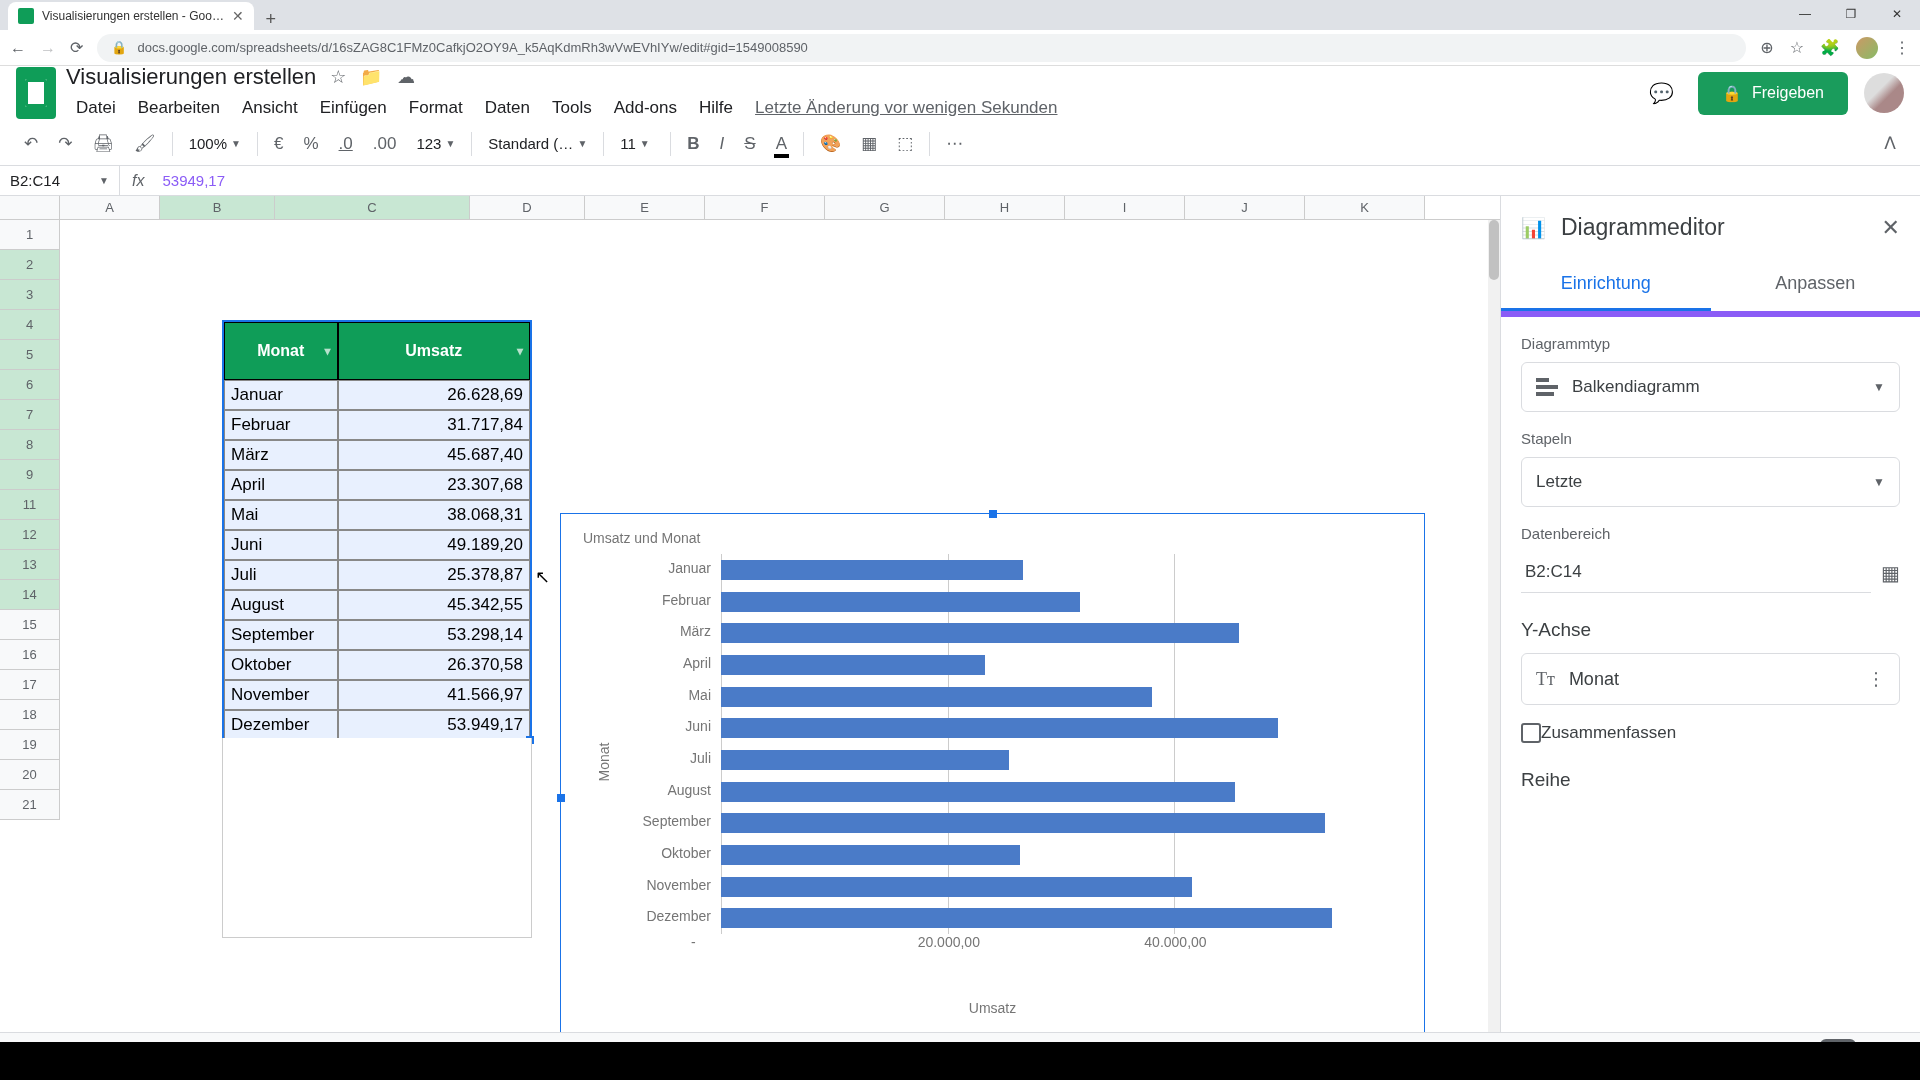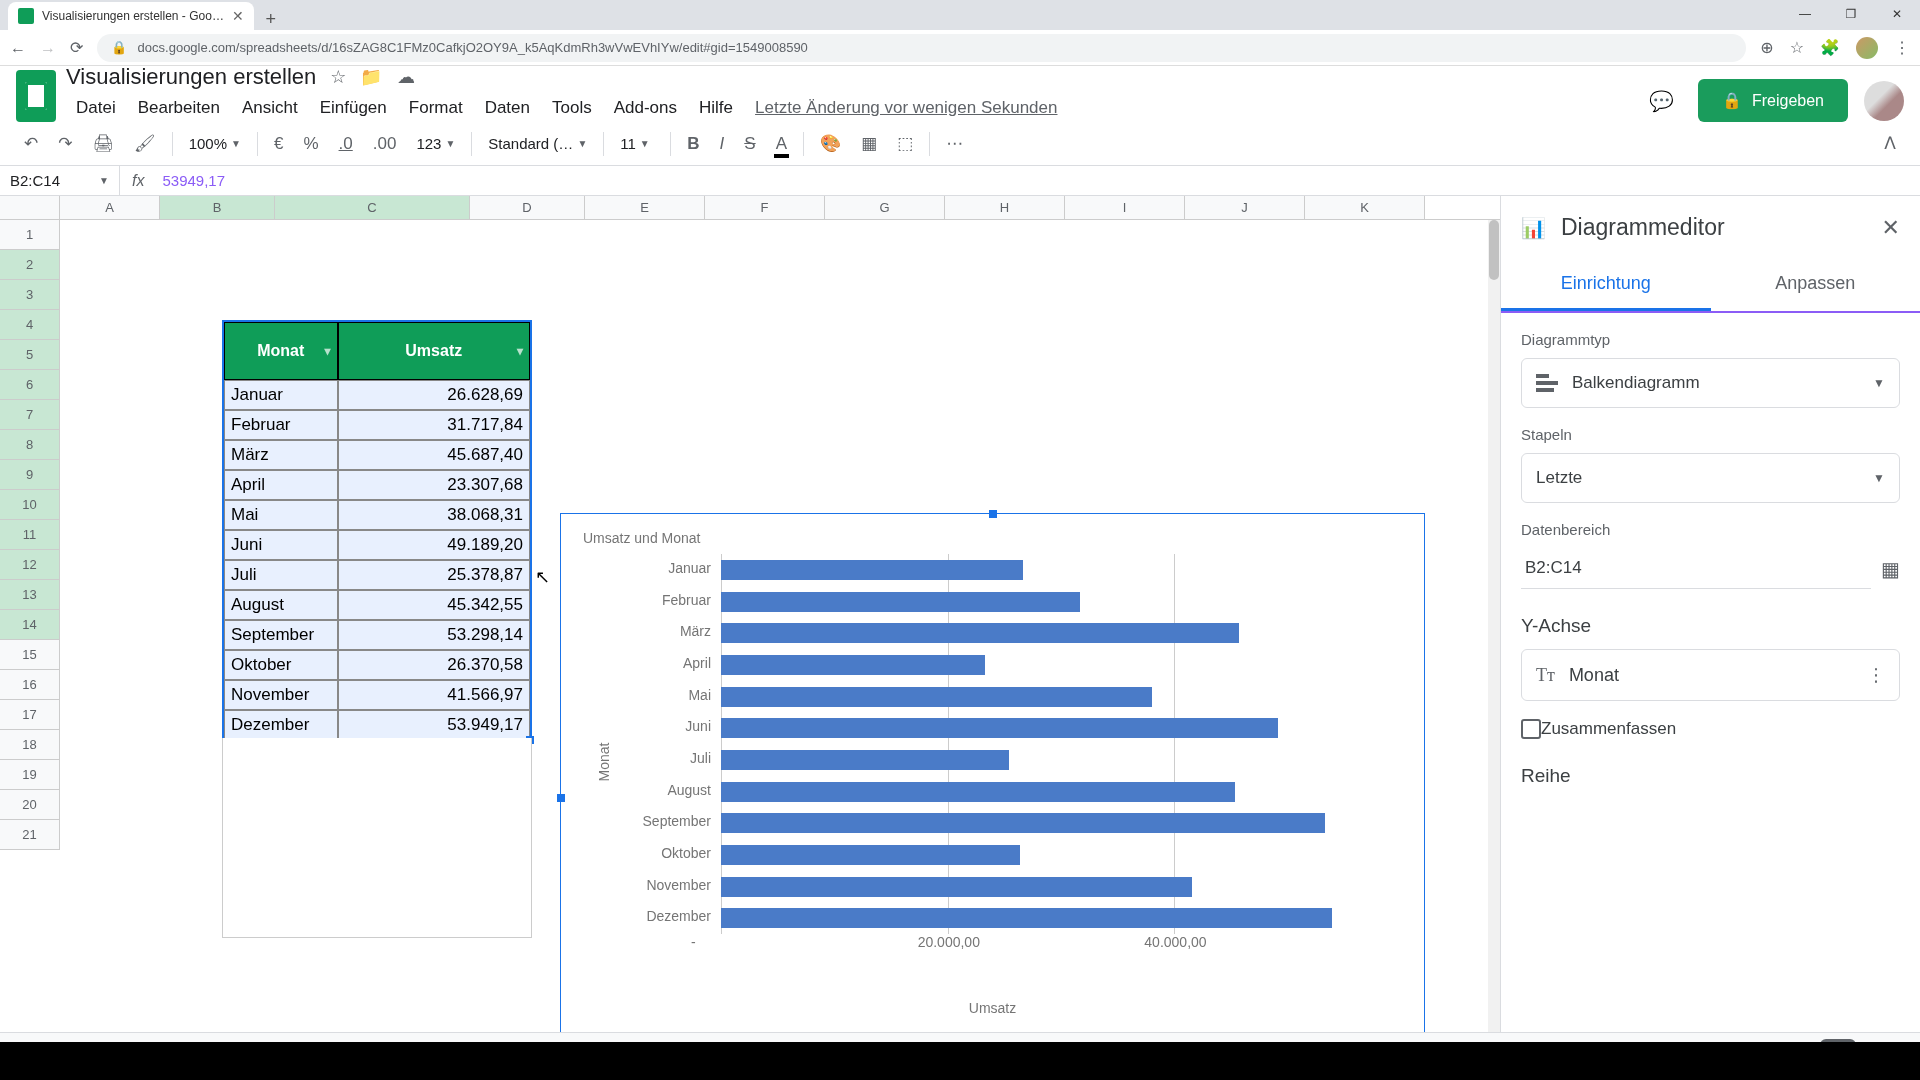--- a/index.html
+++ b/index.html
@@ -14,21 +14,21 @@
 .new-tab { color: #555; font-size: 18px; padding: 0 12px; cursor: pointer; }
 .addr-bar { height: 36px; background: #fff; display: flex; align-items: center; padding: 0 10px; gap: 14px; border-bottom: 1px solid #ddd; }
 .nav-btn { color: #5f6368; font-size: 16px; cursor: pointer; }
 .url-field { flex: 1; background: #f1f3f4; border-radius: 18px; height: 28px; display: flex; align-items: center; padding: 0 14px; font-size: 13px; color: #5f6368; gap: 10px; }
 .lock { color: #5f6368; }
 .chrome-icons { display: flex; gap: 16px; align-items: center; }
 .avatar-sm { width: 22px; height: 22px; border-radius: 50%; background: linear-gradient(135deg,#c96,#8b6); }
 
 
 .app-header { padding: 8px 16px 0; }
-.title-row { display: flex; align-items: flex-end; gap: 10px; }
+.title-row { display: flex; align-items: center; gap: 10px; }
 .sheets-logo { width: 40px; height: 52px; background: #0f9d58; border-radius: 4px; position: relative; display: flex; align-items: center; justify-content: center; }
 .sheets-logo::after { content: ""; width: 22px; height: 28px; background: #fff; border-radius: 2px; box-shadow: inset 0 0 0 3px #0f9d58; }
 .title-stack { flex: 1; }
 .doc-title-line { display: flex; align-items: center; gap: 14px; }
 .doc-title { font-size: 22px; color: #202124; }
 .title-icon { color: #5f6368; font-size: 18px; cursor: pointer; }
 .menu-bar { display: flex; gap: 2px; margin-top: 4px; }
 .menu-item { padding: 4px 10px; font-size: 17px; color: #202124; cursor: pointer; border-radius: 4px; }
 .last-edit { color: #5f6368; text-decoration: underline; font-size: 17px; padding: 4px 10px; }
 .header-right { display: flex; align-items: center; gap: 16px; margin-left: auto; }
@@ -101,21 +101,21 @@
 .bar-label { position: absolute; font-size: 14px; color: #757575; text-align: right; width: 90px; }
 .x-tick { position: absolute; font-size: 14px; color: #757575; }
 .x-axis-label { text-align: center; font-size: 14px; color: #757575; margin-top: 46px; }
 
 
 .side-panel { width: 420px; border-left: 1px solid #dadce0; padding: 0; background: #fff; overflow-y: auto; }
 .sp-header { display: flex; align-items: center; padding: 18px 20px; gap: 14px; }
 .sp-header-icon { width: 26px; height: 26px; display: flex; align-items: center; justify-content: center; color: #5f6368; font-size: 20px; }
 .sp-title { font-size: 23px; color: #3c4043; flex: 1; }
 .sp-close { font-size: 22px; color: #5f6368; cursor: pointer; }
-.sp-tabs { display: flex; border-bottom: 2px solid #8b5cf6; }
+.sp-tabs { display: flex; border-bottom: 6px solid #8b5cf6; }
 .sp-tab { flex: 1; text-align: center; padding: 14px 0; font-size: 18px; color: #5f6368; cursor: pointer; }
 .sp-tab.active { color: #1a73e8; border-bottom: 3px solid #1a73e8; font-weight: 500; }
 .sp-body { padding: 18px 20px; }
 .sp-label { font-size: 15px; color: #5f6368; margin-bottom: 10px; margin-top: 18px; }
 .sp-label:first-child { margin-top: 0; }
 .sp-select { border: 1px solid #dadce0; border-radius: 6px; padding: 14px 14px; display: flex; align-items: center; gap: 14px; font-size: 17px; color: #3c4043; cursor: pointer; }
 .sp-select .caret { margin-left: auto; color: #5f6368; font-size: 12px; }
 .sp-chart-icon { width: 22px; height: 18px; display: flex; flex-direction: column; gap: 3px; }
 .sp-chart-icon span { height: 4px; background: #5f6368; }
 .sp-input-row { display: flex; align-items: center; gap: 10px; }
@@ -306,23 +306,20 @@
           <div class="row-h sel">6</div>
         </div>
         <div class="row">
           <div class="row-h sel">7</div>
         </div>
         <div class="row">
           <div class="row-h sel">8</div>
         </div>
         <div class="row">
           <div class="row-h sel">9</div>
-        </div>
-        <div class="row">
-          <div class="row-h sel">10</div>
         </div>
         <div class="row">
           <div class="row-h sel">11</div>
         </div>
         <div class="row">
           <div class="row-h sel">12</div>
         </div>
         <div class="row">
           <div class="row-h sel">13</div>
         </div>

